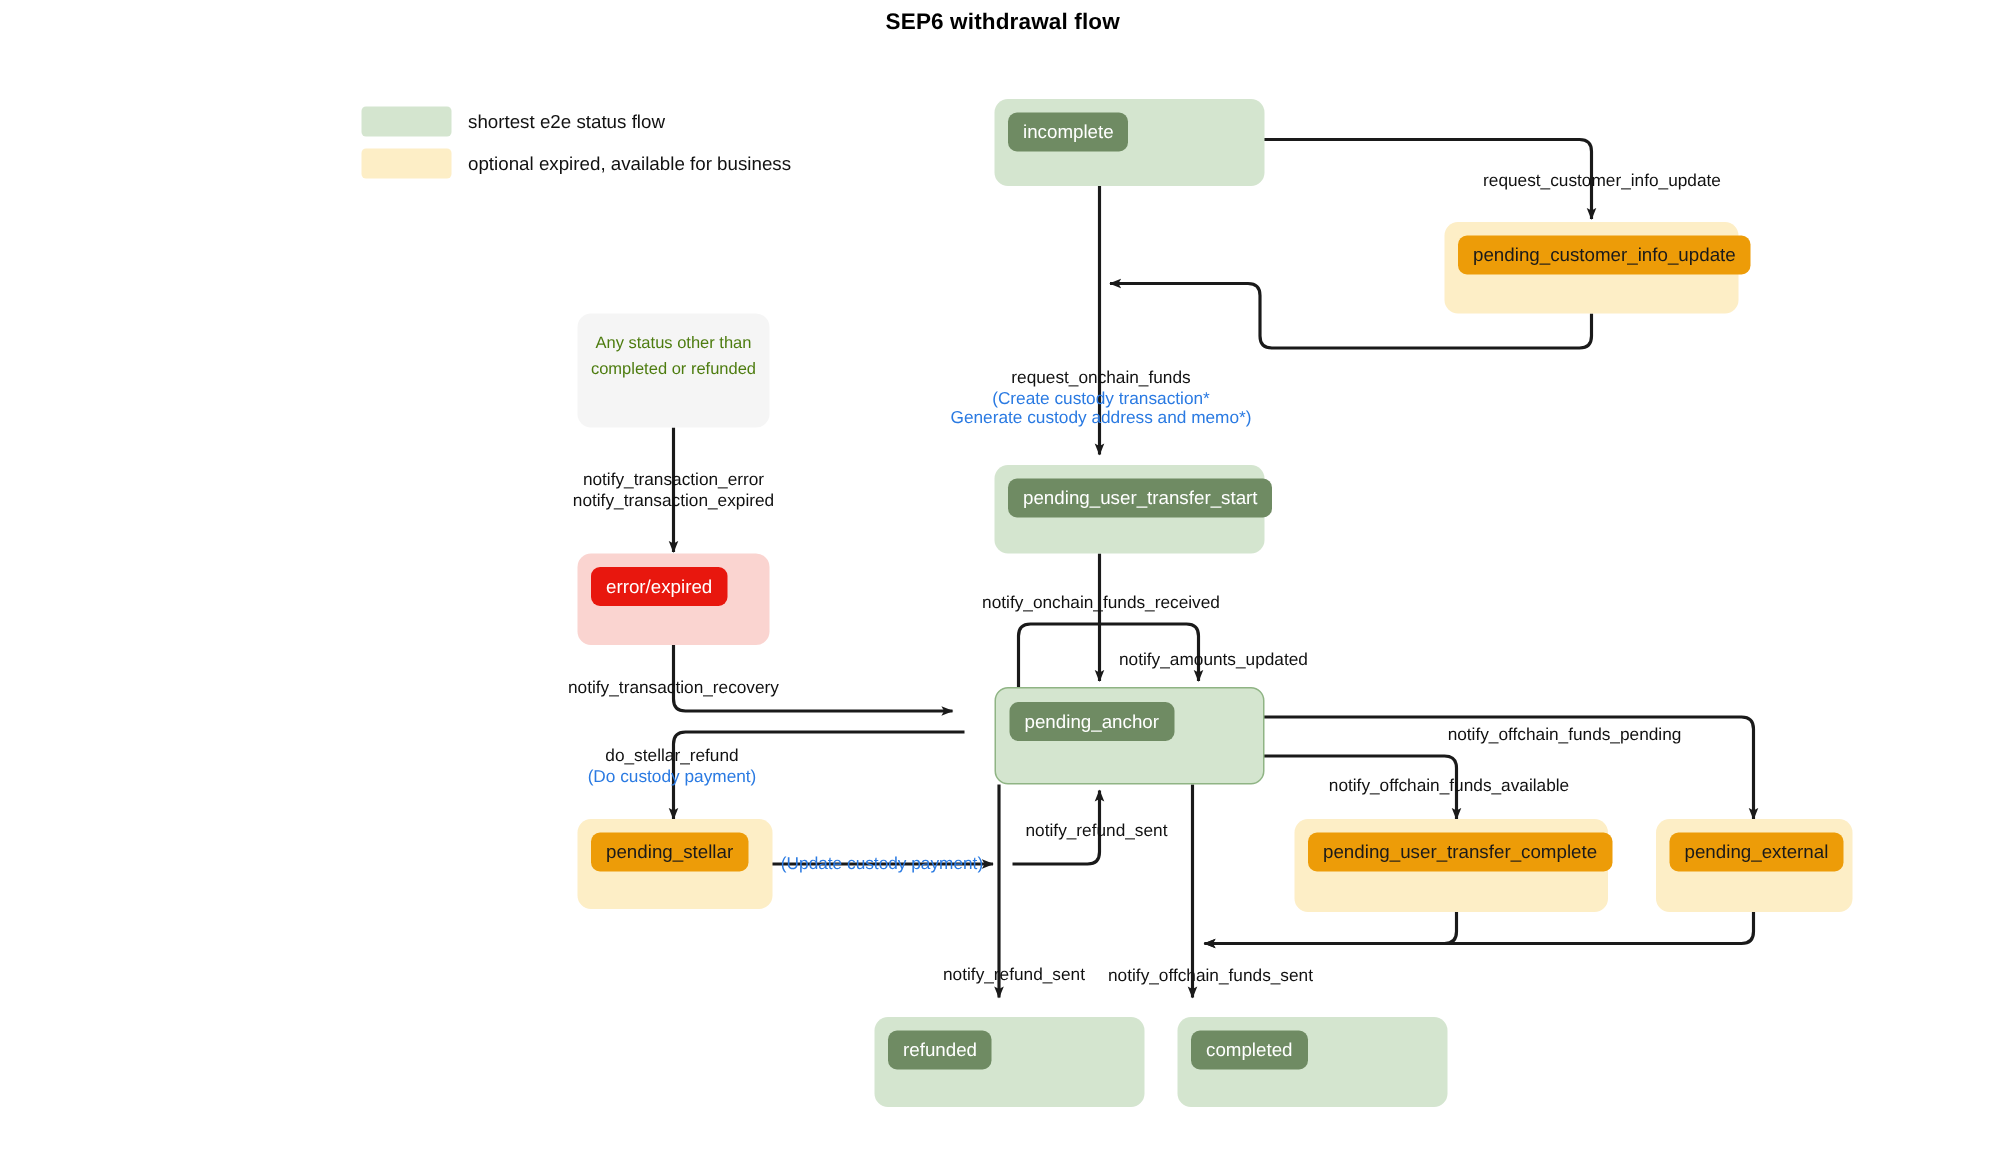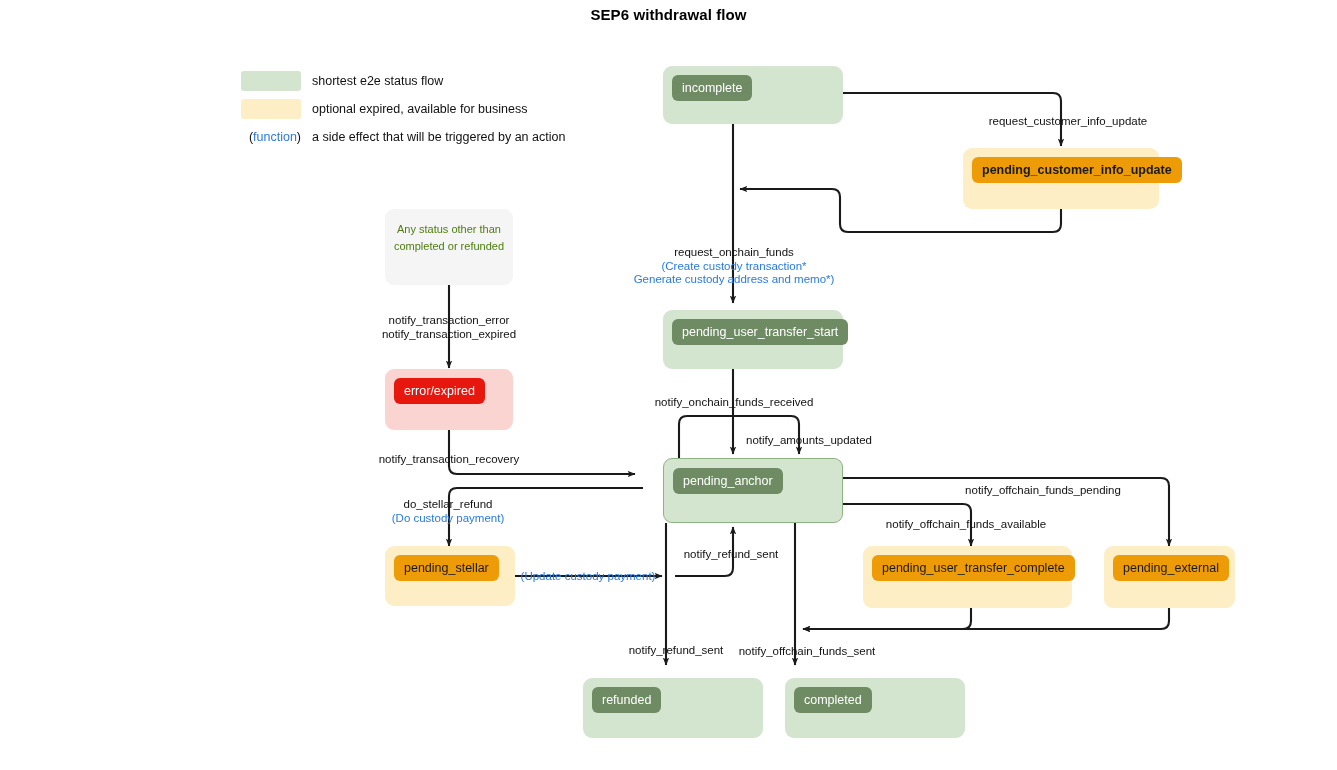--- a/index.html
+++ b/index.html
@@ -165,31 +165,27 @@
 
   <div class="legend">
     <div class="legend-row">
       <div class="legend-swatch green"></div>
       <div class="legend-label">shortest e2e status flow</div>
     </div>
     <div class="legend-row">
       <div class="legend-swatch orange"></div>
       <div class="legend-label">optional expired, available for business</div>
     </div>
-    <div class="legend-row">
-      <div class="legend-fn"><span>(</span><span class="fn">function</span><span>)</span></div>
-      <div class="legend-label">a side effect that will be triggered by an action</div>
-    </div>
   </div>
 
   <div class="node green" style="left:643px; top:66px; width:180px; height:58px;">
     <div class="badge">incomplete</div>
   </div>
 
-  <div class="node orange" style="left:963px; top:148px; width:196px; height:61px;font-weight:bold;">
+  <div class="node orange" style="left:963px; top:148px; width:196px; height:61px;">
     <div class="badge">pending_customer_info_update</div>
   </div>
 
   <div class="node plain" style="left:385px; top:209px; width:128px; height:76px;">
     <div class="plaintext"><span>Any status other than</span><br><span>completed or refunded</span></div>
   </div>
 
   <div class="node green" style="left:643px; top:310px; width:180px; height:59px;">
     <div class="badge">pending_user_transfer_start</div>
   </div>

